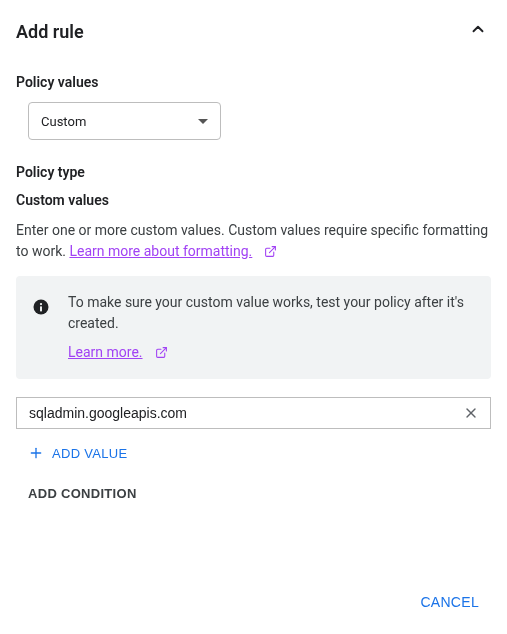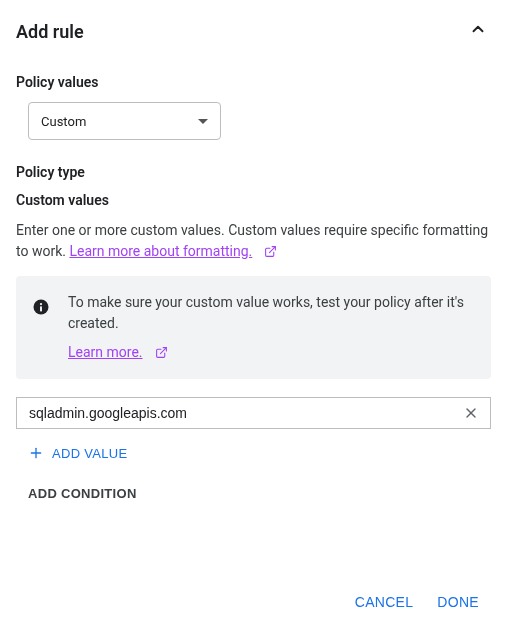--- a/index.html
+++ b/index.html
@@ -253,17 +253,16 @@
         <line x1="5" y1="12" x2="19" y2="12"></line>
       </svg>
     <span>ADD VALUE</span>
   </button>
 </div>
 
 <button class="add-condition-btn">ADD CONDITION</button>
 
 <div class="footer">
   <button>CANCEL</button>
-  <button>DONE</button>
 </div>
 
 
 
 
 </body></html>

